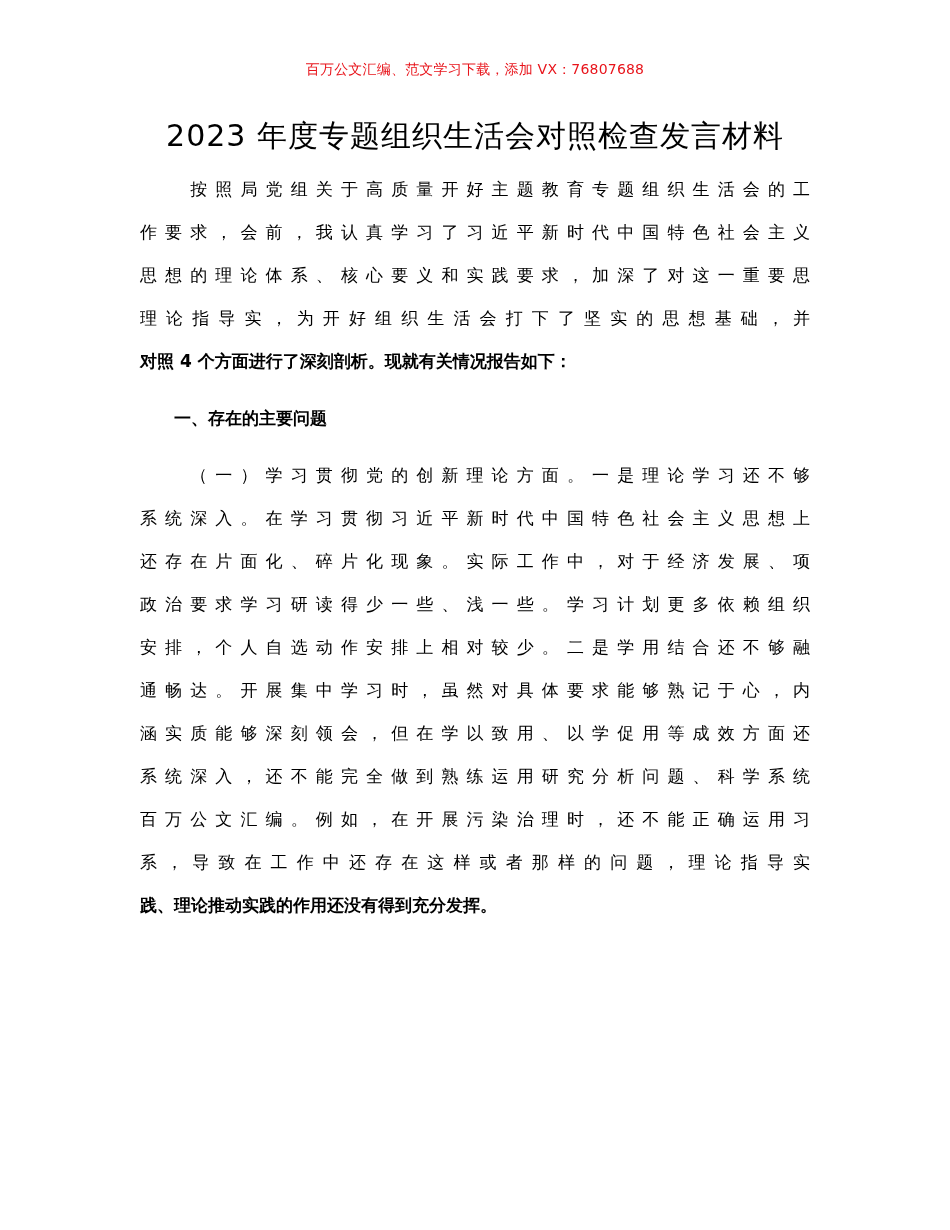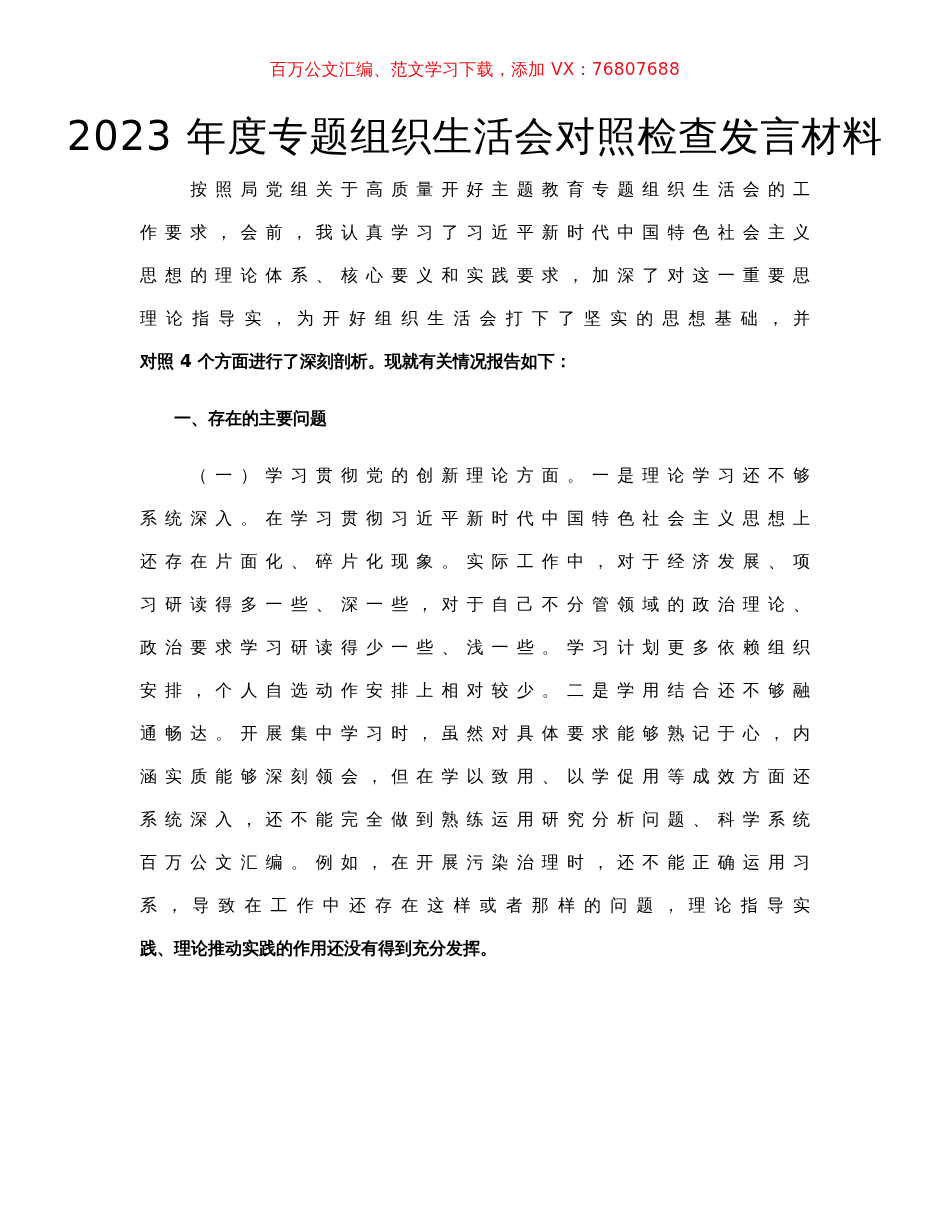--- a/index.html
+++ b/index.html
@@ -2,27 +2,27 @@
 <html><head>
 <meta charset="utf-8">
 <style>
   html, body { margin: 0; padding: 0; background: #ffffff; }
   body { width: 950px; height: 1230px; position: relative; overflow: hidden; }
   .page { position: absolute; left: 0; top: 0; width: 950px; height: 1230px; background: #fff; }
   .watermark {
     position: absolute; left: 0; width: 950px; top: 56px;
     text-align: center; color: #e8141b;
     font-family: "DejaVu Sans", "Liberation Sans", sans-serif;
-    font-size: 17px; line-height: 26px; letter-spacing: 0.2px;
+    font-size: 14px; line-height: 26px; letter-spacing: 0.2px;
   }
   .title {
     position: absolute; left: 0; width: 950px; top: 114px;
     text-align: center; color: #000;
     font-family: "DejaVu Sans", "Liberation Sans", sans-serif;
-    font-size: 40px; line-height: 44px; letter-spacing: 1px;
+    font-size: 30px; line-height: 44px; letter-spacing: 1px;
   }
   .body {
     position: absolute; left: 140px; width: 670px; top: 168px;
     color: #000;
     font-family: "DejaVu Sans", "Liberation Sans", sans-serif;
     font-size: 17px; line-height: 43px;
   }
   .line { display: block; white-space: nowrap; height: 43px; text-align: justify; text-align-last: justify; }
   .line.last { text-align-last: left; font-weight: bold; }
   .gap { height: 14px; }
@@ -44,21 +44,20 @@
     </div>
     <div class="gap"></div>
     <div>
       <span class="line last">　　一、存在的主要问题</span>
     </div>
     <div class="gap"></div>
     <div>
       <span class="line">　　（一）学习贯彻党的创新理论方面。一是理论学习还不够</span>
       <span class="line">系统深入。在学习贯彻习近平新时代中国特色社会主义思想上</span>
       <span class="line">还存在片面化、碎片化现象。实际工作中，对于经济发展、项</span>
-      <span class="line">习研读得多一些、深一些，对于自己不分管领域的政治理论、</span>
       <span class="line">政治要求学习研读得少一些、浅一些。学习计划更多依赖组织</span>
       <span class="line">安排，个人自选动作安排上相对较少。二是学用结合还不够融</span>
       <span class="line">通畅达。开展集中学习时，虽然对具体要求能够熟记于心，内</span>
       <span class="line">涵实质能够深刻领会，但在学以致用、以学促用等成效方面还</span>
       <span class="line">系统深入，还不能完全做到熟练运用研究分析问题、科学系统</span>
       <span class="line">百万公文汇编。例如，在开展污染治理时，还不能正确运用习</span>
       <span class="line">系，导致在工作中还存在这样或者那样的问题，理论指导实</span>
       <span class="line last">践、理论推动实践的作用还没有得到充分发挥。</span>
     </div>
   </div>

